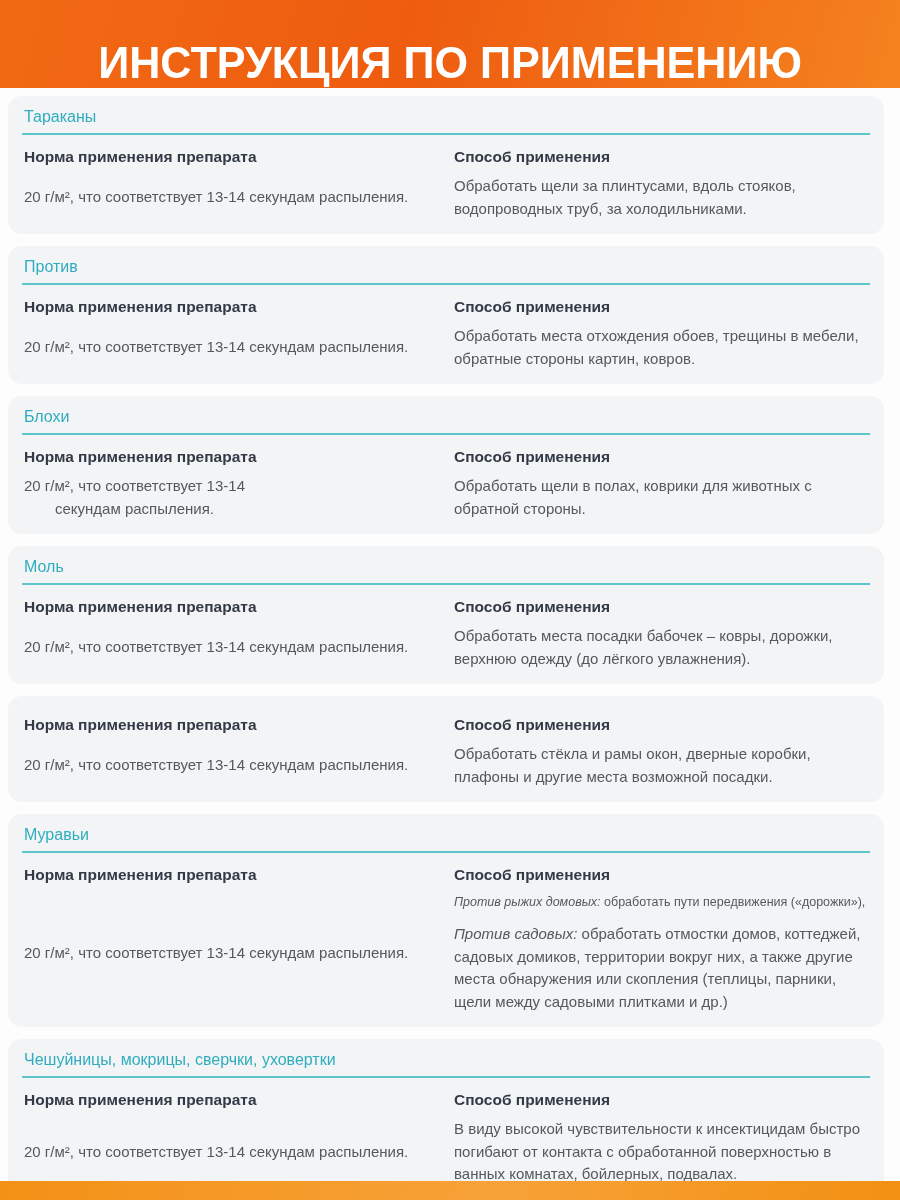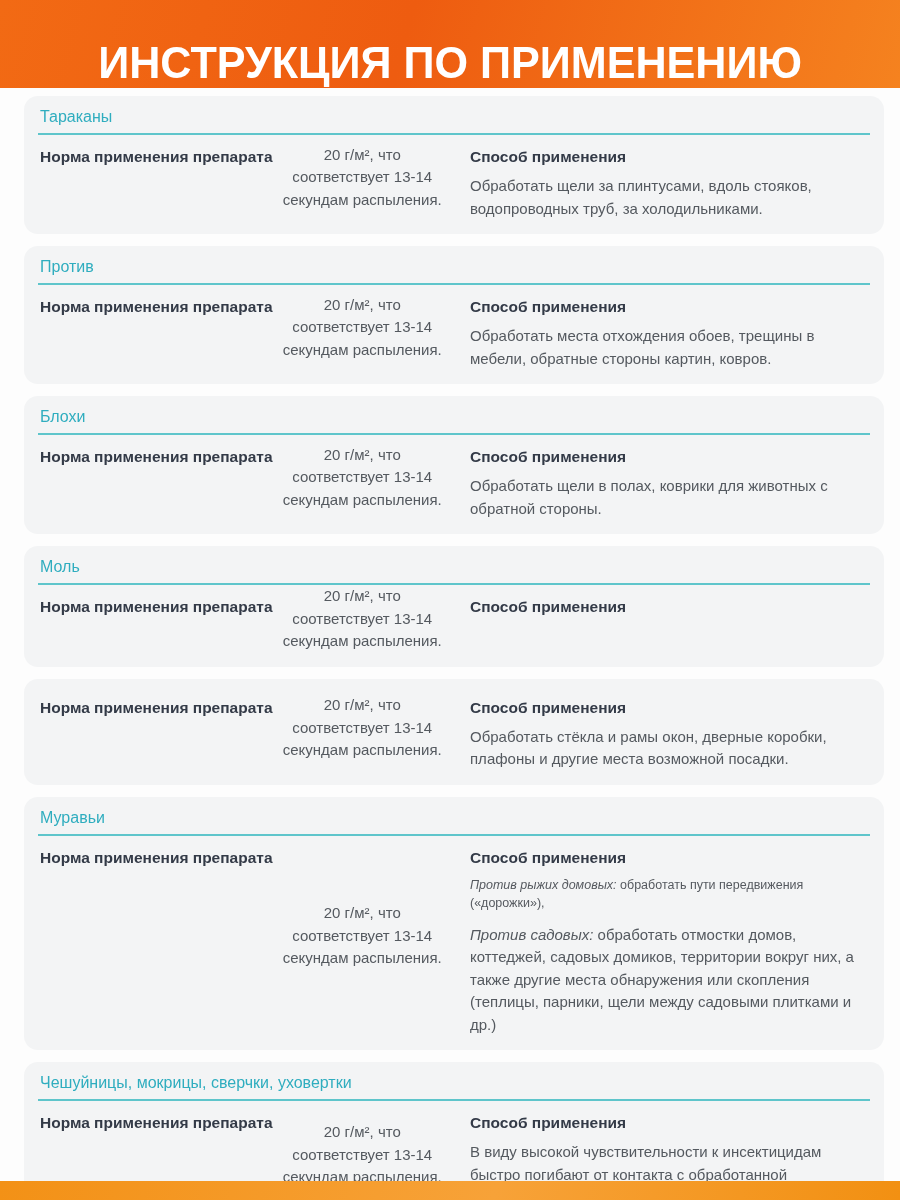--- a/index.html
+++ b/index.html
@@ -23,40 +23,40 @@
     color: #ffffff;
     font-size: 44px;
     font-weight: bold;
     letter-spacing: 0px;
     transform: scaleX(0.98);
     white-space: nowrap;
   }
   
   .content {
     flex: 1 1 auto;
-    padding: 8px 16px 0 24px;
+    padding: 8px 16px 0 8px;
     overflow: hidden;
   }
   .card {
     background: #f3f4f5;
     border-radius: 14px;
     padding: 7px 14px 14px 14px;
     margin-bottom: 12px;
   }
   .pest {
     color: #2fadbf;
     font-size: 16px;
     font-weight: normal;
     padding: 5px 2px 7px 2px;
     border-bottom: 2px solid #5ec5cb;
   }
   .cols { display: flex; }
   .col-left {
     width: 430px; flex: 0 0 430px;
-    display: flex; flex-direction: row;
+    display: flex; flex-direction: column;
     padding-right: 18px;
   }
   .col-right { flex: 1 1 auto; }
   .col-h {
     color: #333a47;
     font-size: 15.5px;
     font-weight: bold;
     margin: 13px 0 9px 2px;
   }
   .col-body {
@@ -141,20 +141,21 @@
 
     <section class="card">
       <h2 class="pest">Моль</h2>
       <div class="cols">
         <div class="col-left">
           <h3 class="col-h">Норма применения препарата</h3>
           <p class="col-body">20 г/м², что соответствует 13-14 секундам распыления.</p>
         </div>
         <div class="col-right">
           <h3 class="col-h">Способ применения</h3>
+          <p class="col-body">Обработать места посадки бабочек – ковры, дорожки, верхнюю одежду (до лёгкого увлажнения).</p>
         </div>
       </div>
     </section>
 
     <section class="card">
       <div class="cols">
         <div class="col-left">
           <h3 class="col-h">Норма применения препарата</h3>
           <p class="col-body">20 г/м², что соответствует 13-14 секундам распыления.</p>
         </div>

